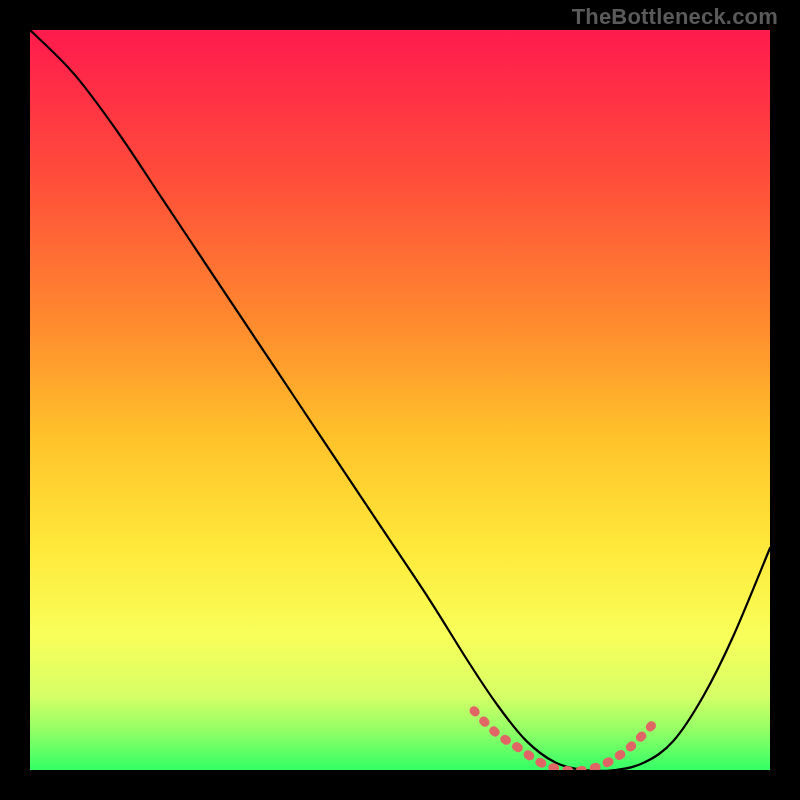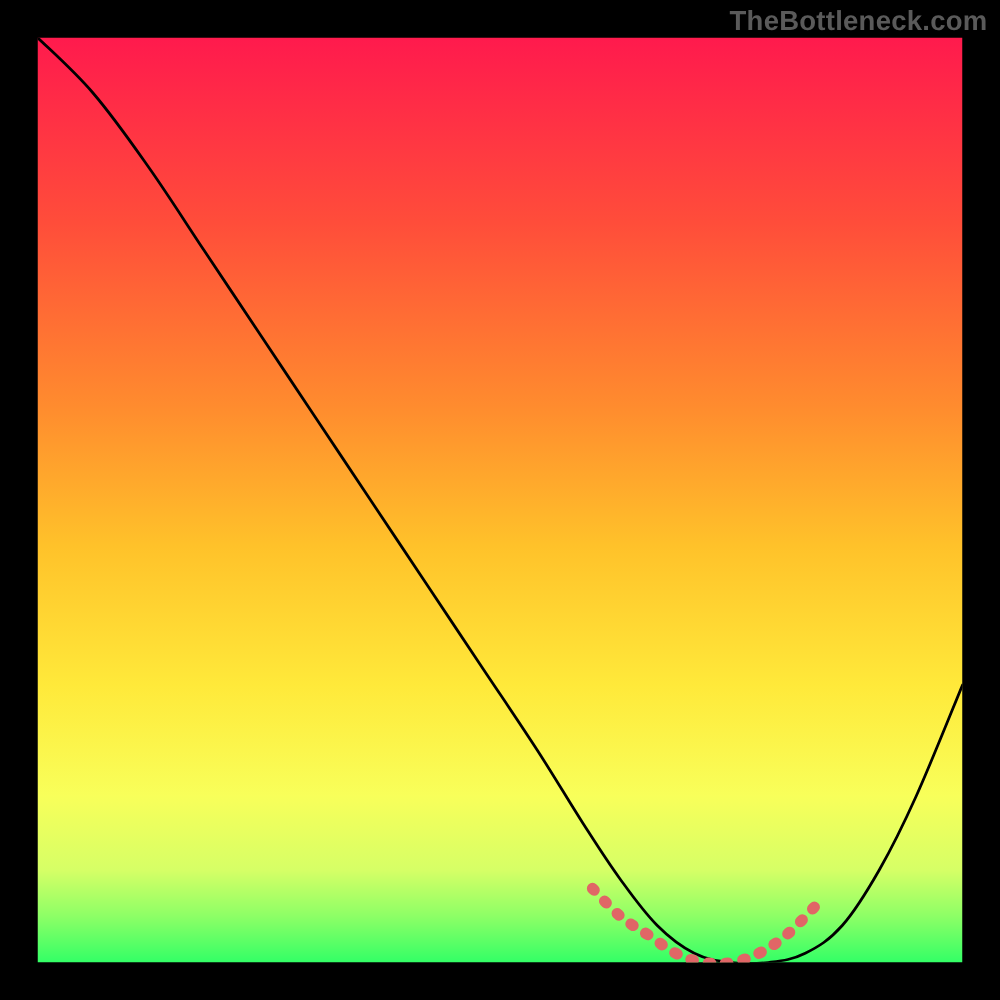--- a/index.html
+++ b/index.html
@@ -13,21 +13,21 @@
   }
   .frame {
     position: relative;
     width: 800px;
     height: 800px;
     background: #000000;
   }
   .watermark {
     position: absolute;
     top: 4px;
-    right: 10px;
+    right: 22px;
     color: #5a5a5a;
     font-size: 22px;
     font-weight: 600;
     letter-spacing: 0.2px;
     z-index: 10;
   }
   svg.plot {
     position: absolute;
     left: 30px;
     top: 30px;

